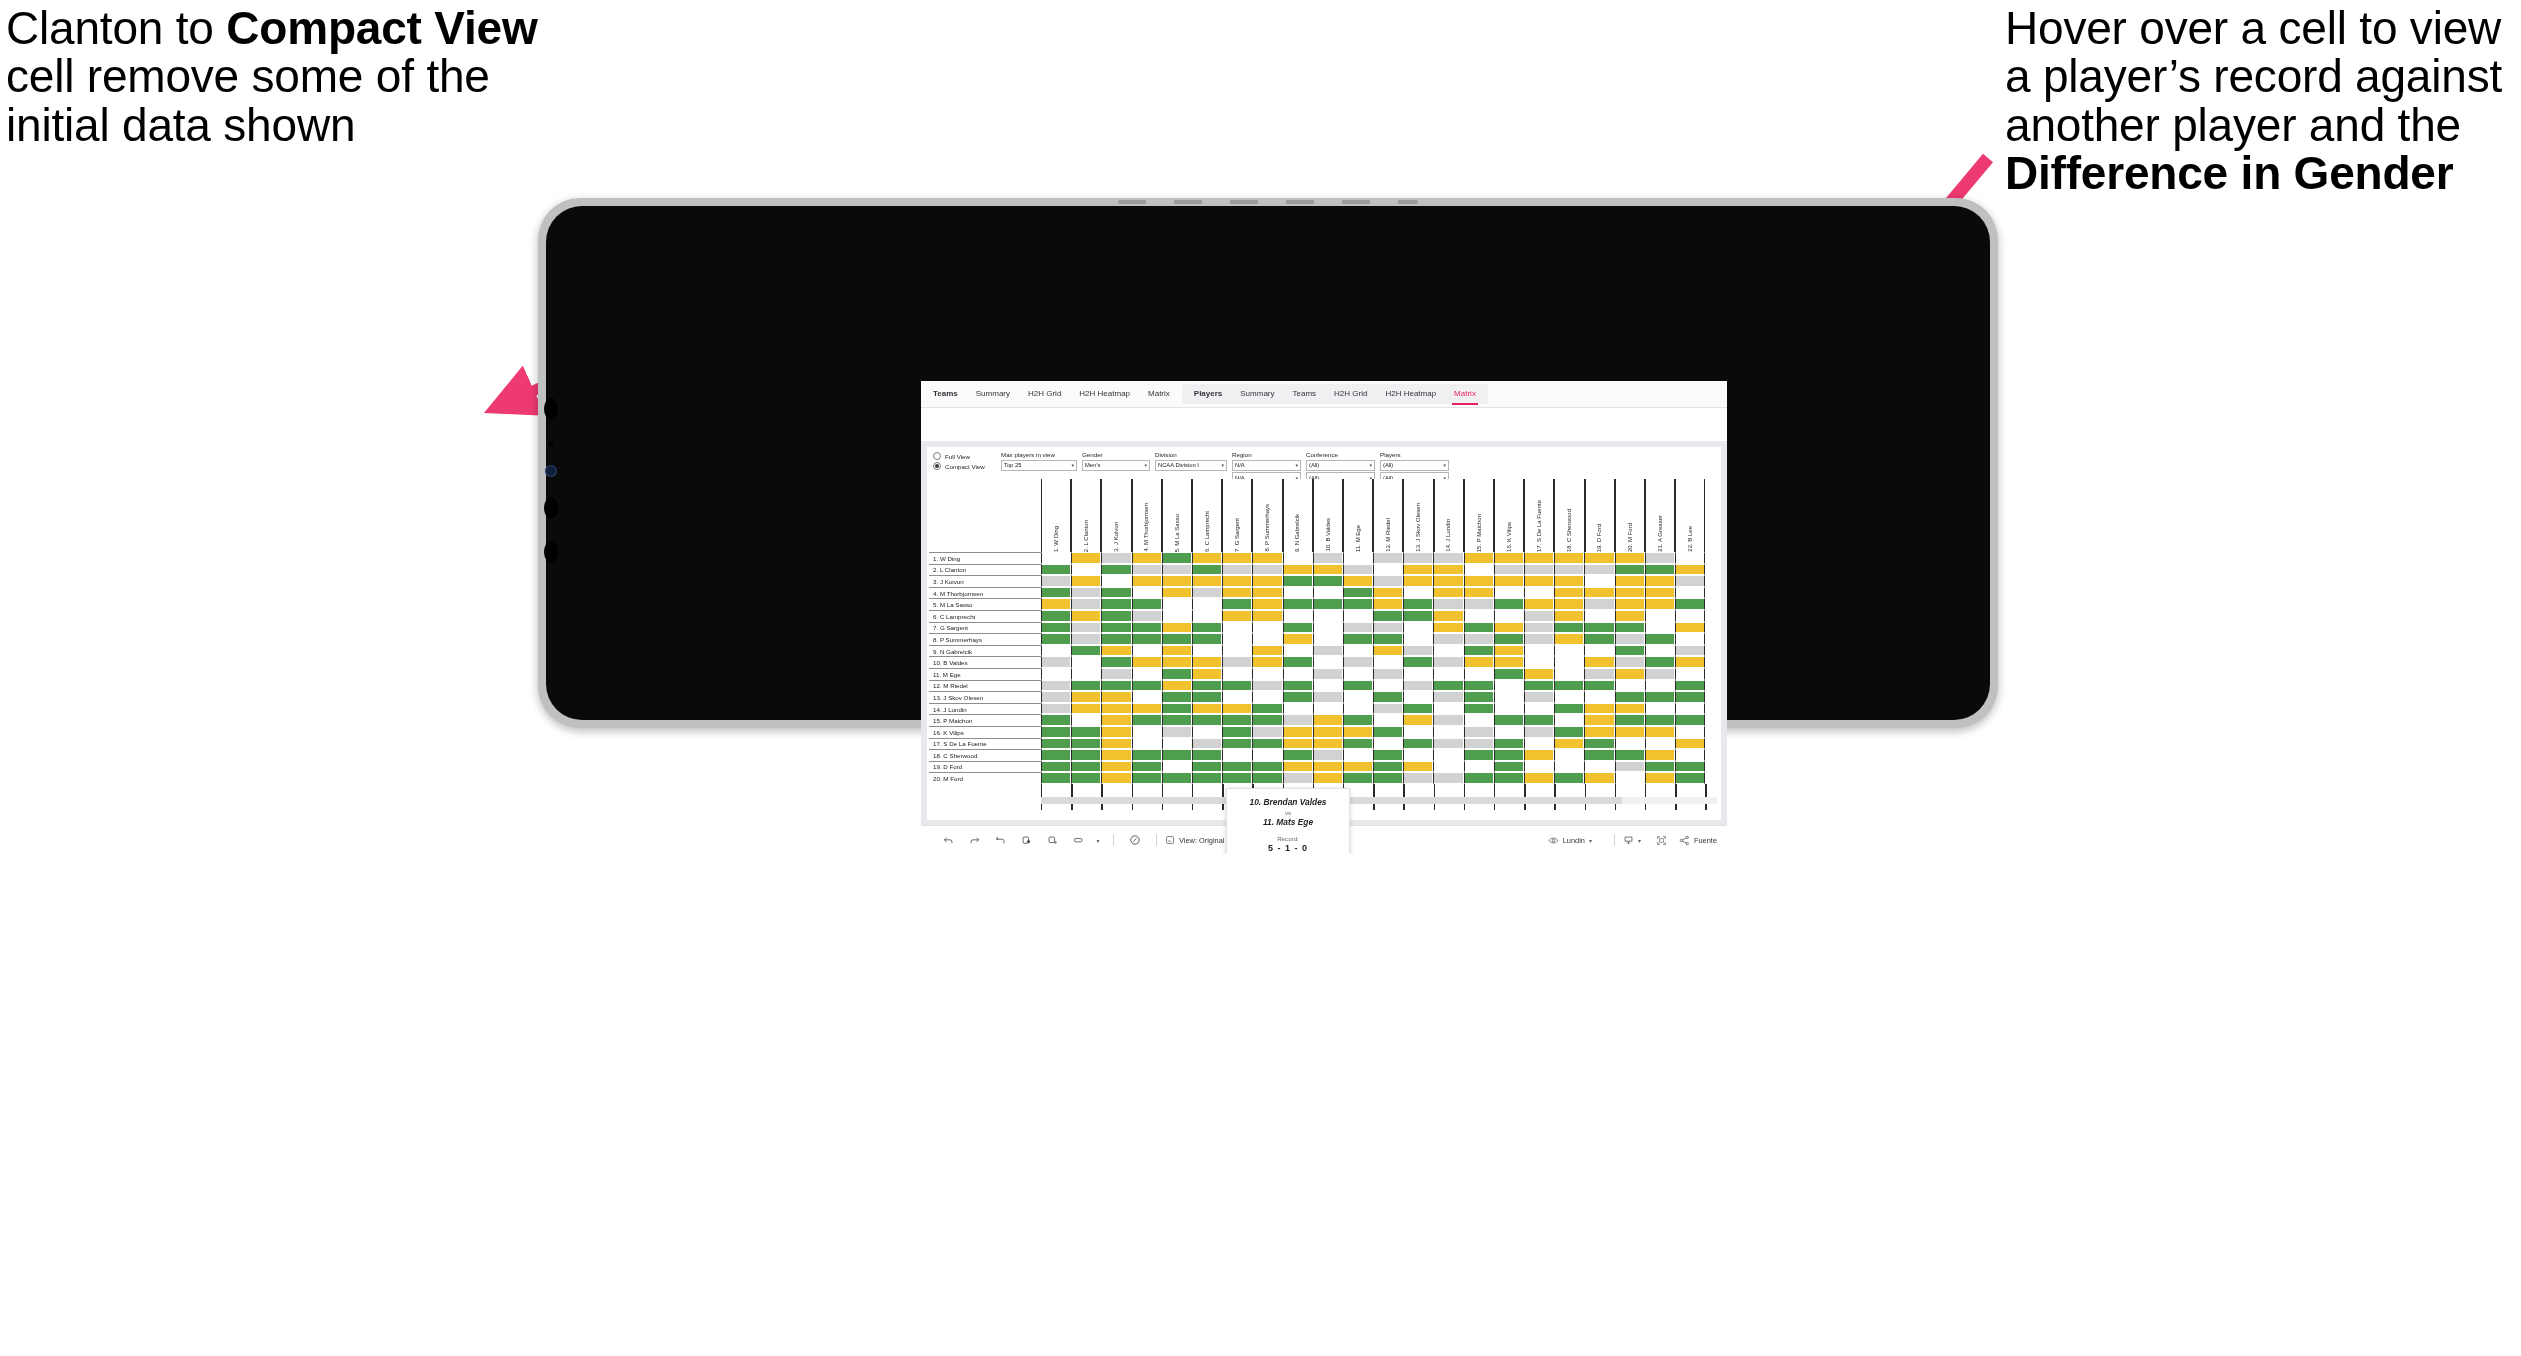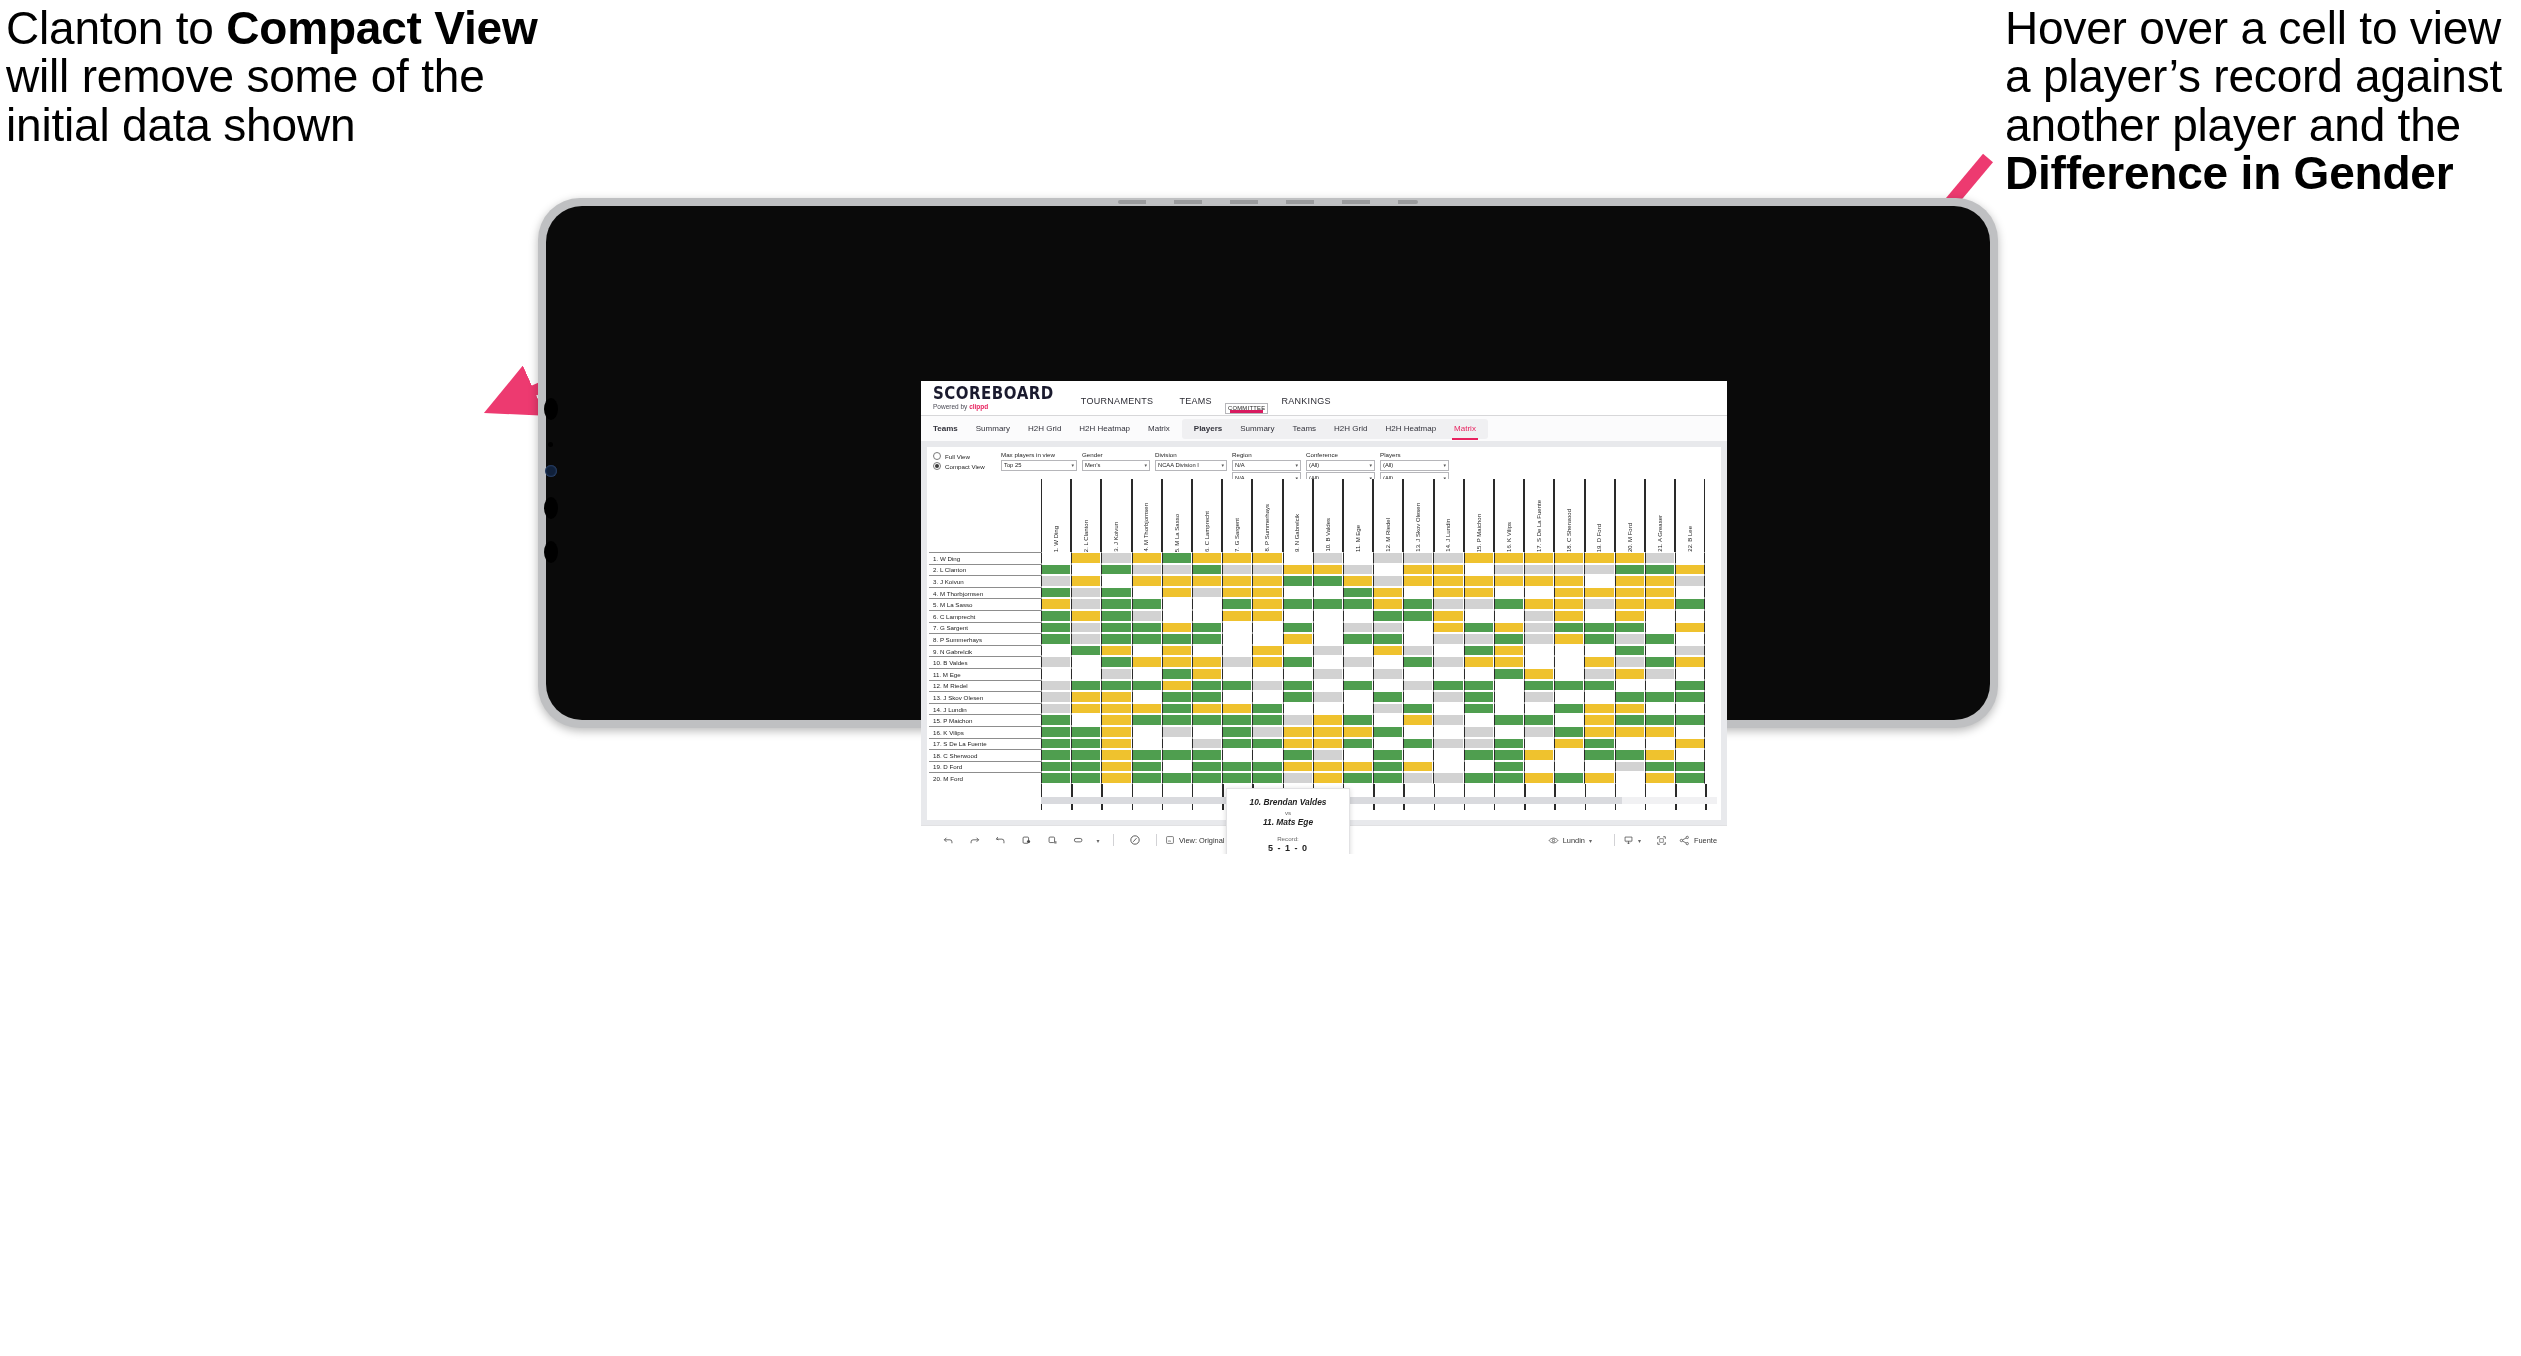--- a/index.html
+++ b/index.html
@@ -104,21 +104,21 @@
            display:flex;align-items:center;padding-left:14px;gap:0;}
   .ti{width:26px;height:20px;display:flex;align-items:center;justify-content:center;color:#4c4c4c;cursor:pointer;}
   .tdiv{width:1px;height:12px;background:#d2d2d5;margin:0 8px;}
   .tlab{display:flex;align-items:center;gap:4px;font-size:7.4px;color:#333;margin-right:14px;cursor:pointer;}
   .tspacer{flex:1;}
 </style>
 </head>
 <body>
 
 <div class="annot" id="annot-left">
-  <span>Clanton to </span><b>Compact View</b><span> will remove some of the initial data shown</span>
+  <span>Clanton to </span><b>Compact View</b><span> cell remove some of the initial data shown</span>
 </div>
 
 <div class="annot" id="annot-right">
   <span>Hover over a cell to view a player’s record against another player and the </span><b>Difference in Gender</b>
 </div>
 
 <svg class="arrow" style="left:470px;top:255px;" width="360" height="200" viewBox="0 0 360 200">
   <defs>
       <marker id="ah1" markerWidth="5" markerHeight="5" refX="3.2" refY="2.5" orient="auto">
     <path d="M0,0 L5,2.5 L0,5 z" fill="#ED3A70"></path>
@@ -144,34 +144,20 @@
       <div class="btn-d"></div>
       <div class="btn-s"></div>
       <div class="btn-cam"></div>
       <div class="btn-d"></div>
       <div class="btn-d"></div>
     </div>
   </div>
 
   <div id="screen">
 
-    <div class="hdr">
-      <div class="logo">
-        <div class="lg1">SCOREBOARD</div>
-        <div class="lg2"><span>Powered by </span><i>clippd</i></div>
-      </div>
-      <div class="navtabs">
-        <div class="ntab"><span>TOURNAMENTS</span></div>
-        <div class="ntab"><span>TEAMS</span></div>
-        <div class="ntab sel">
-            <span>COMMITTEE</span>
-          </div>
-        <div class="ntab"><span>RANKINGS</span></div>
-      </div>
-    </div>
 
     <div class="subbar">
       <div class="grp">
         <div class="stab bold"><span>Teams</span></div>
         <div class="stab"><span>Summary</span></div>
         <div class="stab"><span>H2H Grid</span></div>
         <div class="stab"><span>H2H Heatmap</span></div>
         <div class="stab"><span>Matrix</span></div>
       </div>
       <div class="grp shade">

